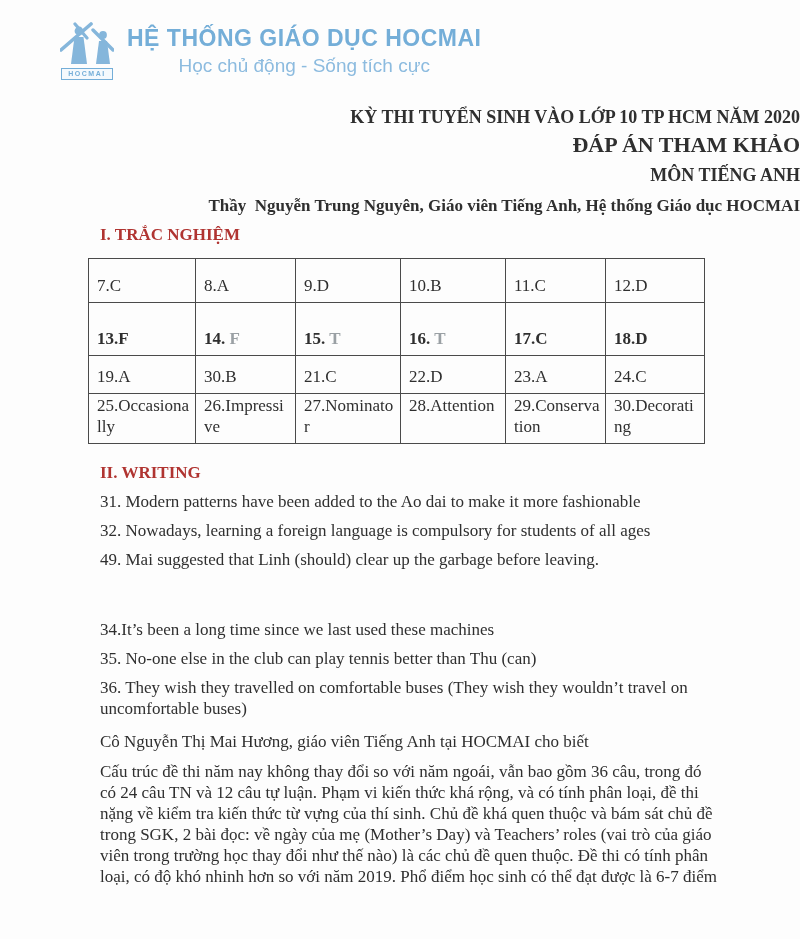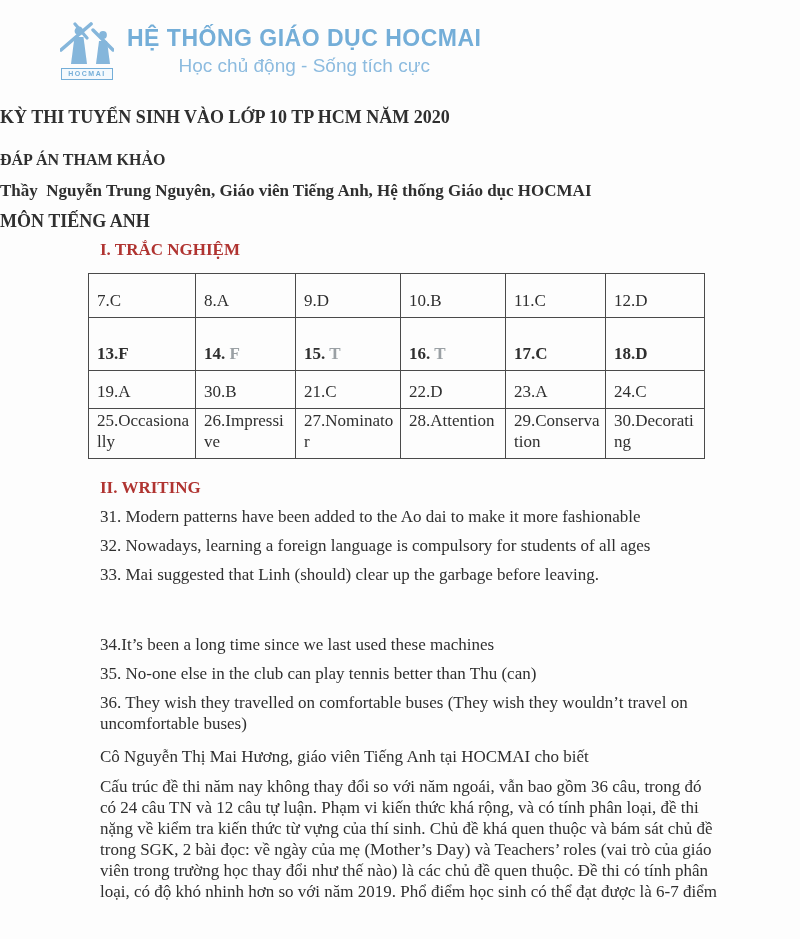--- a/index.html
+++ b/index.html
@@ -45,23 +45,23 @@
     letter-spacing: 0.5px;
     color: var(--brand-blue, #74aed8);
   }
   .brand-tagline {
     font-family: "Liberation Sans", sans-serif;
     font-size: 19px;
     margin-top: 3px;
     color: var(--tagline-blue, #8cbbdf);
   }
   
-  .t-center { text-align: left; font-weight: bold; line-height: 20px; }
+  .t-center { text-align: right; font-weight: bold; line-height: 20px; }
   .title-1 { margin-top: 27px; font-size: 18px; }
-  .title-2 { margin-top: 23px; font-size: 16px; }
+  .title-2 { margin-top: 8px; font-size: 22px; }
   .title-3 { margin-top: 10px; font-size: 18px; }
   .author  { margin-top: 11px; font-size: 17px; white-space: pre-wrap; }
   .sec-heading {
     margin: 9px 0 0 100px;
     font-size: 17px;
     font-weight: bold;
     color: var(--heading-red, #b03431);
   }
   .sec-heading.writing { margin-top: 19px; }
   
@@ -113,22 +113,22 @@
       <div class="logo-box">HOCMAI</div>
     </div>
     <div class="brand">
       <div class="brand-name">HỆ THỐNG GIÁO DỤC HOCMAI</div>
       <div class="brand-tagline">Học chủ động - Sống tích cực</div>
     </div>
   </div>
 
   <div class="t-center title-1">KỲ THI TUYỂN SINH VÀO LỚP 10 TP HCM NĂM 2020</div>
   <div class="t-center title-2">ĐÁP ÁN THAM KHẢO</div>
+  <div class="t-center title-3">MÔN TIẾNG ANH</div>
   <div class="t-center author">Thầy  Nguyễn Trung Nguyên, Giáo viên Tiếng Anh, Hệ thống Giáo dục HOCMAI</div>
-  <div class="t-center title-3">MÔN TIẾNG ANH</div>
 
   <div class="sec-heading">I. TRẮC NGHIỆM</div>
 
   <table class="answers">
     <colgroup>
       <col style="width:107px">
         <col style="width:100px">
         <col style="width:105px">
       <col style="width:105px">
         <col style="width:100px">
@@ -168,21 +168,21 @@
           <td><span>30.Decorating</span></td>
         </tr>
       </tbody>
   </table>
 
   <div class="sec-heading writing">II. WRITING</div>
 
   <div class="w-list">
       <div class="w-item">31. Modern patterns have been added to the Ao dai to make it more fashionable</div>
       <div class="w-item">32. Nowadays, learning a foreign language is compulsory for students of all ages</div>
-      <div class="w-item">33. Mai suggested that Linh (should) clear up the garbage before leaving.</div>
+      <div class="w-item">49. Mai suggested that Linh (should) clear up the garbage before leaving.</div>
       <div class="w-item gap">34.It’s been a long time since we last used these machines</div>
       <div class="w-item">35. No-one else in the club can play tennis better than Thu (can)</div>
       <div class="w-item">36. They wish they travelled on comfortable buses (They wish they wouldn’t travel on uncomfortable buses)</div>
     </div>
 
   <div class="note-line">Cô Nguyễn Thị Mai Hương, giáo viên Tiếng Anh tại HOCMAI cho biết</div>
 
   <div class="commentary">Cấu trúc đề thi năm nay không thay đổi so với năm ngoái, vẫn bao gồm 36 câu, trong đó có 24 câu TN và 12 câu tự luận. Phạm vi kiến thức khá rộng, và có tính phân loại, đề thi nặng về kiểm tra kiến thức từ vựng của thí sinh. Chủ đề khá quen thuộc và bám sát chủ đề trong SGK, 2 bài đọc: về ngày của mẹ (Mother’s Day) và Teachers’ roles (vai trò của giáo viên trong trường học thay đổi như thế nào) là các chủ đề quen thuộc.  Đề thi có tính phân loại, có độ khó nhinh hơn so với năm 2019. Phổ điểm học sinh có thể đạt được là 6-7 điểm</div>
 
 </div>

